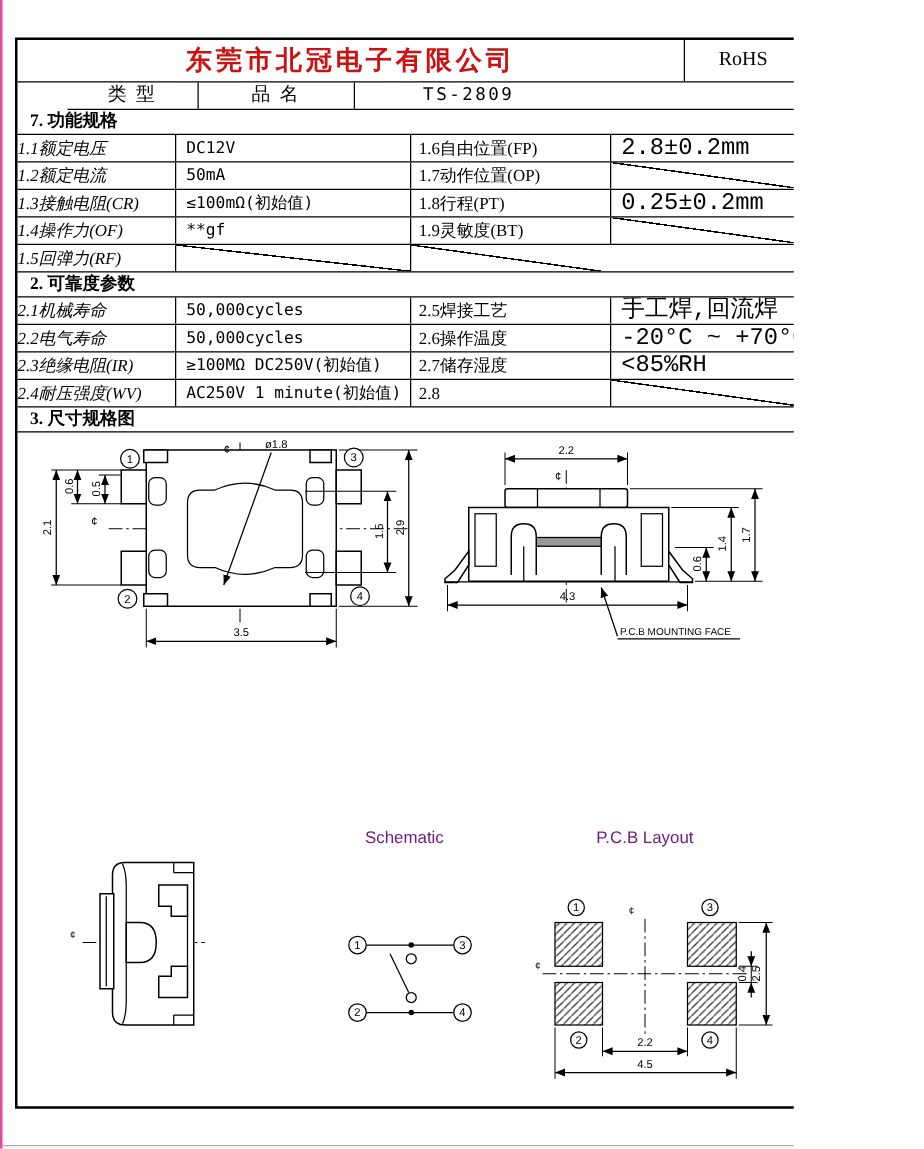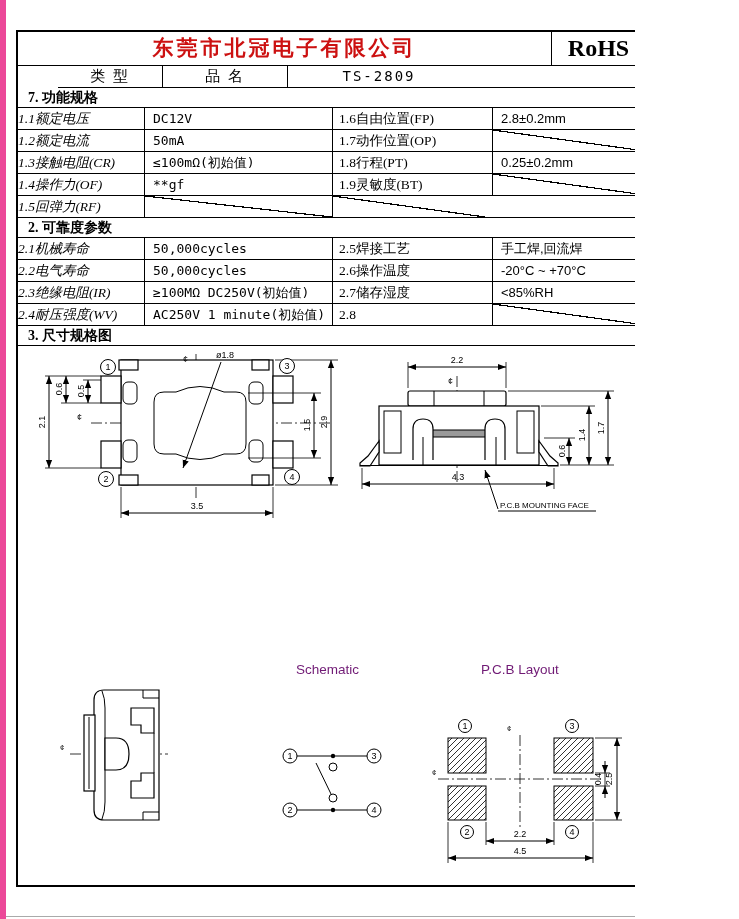--- a/index.html
+++ b/index.html
@@ -1,38 +1,38 @@
 <!DOCTYPE html>
 <html><head>
 <meta charset="utf-8">
 <style>
   html,body{margin:0;padding:0;background:#fff;}
   .canvas{position:relative;width:635px;height:919px;background:#fff;overflow:hidden;
-          font-family:"Liberation Serif", serif;border-left:6px solid #ec4899;box-sizing:border-box;}
+          font-family:"Liberation Serif", serif;border-left:2px solid #ec4899;box-sizing:border-box;}
   .canvas::after{content:"";position:absolute;left:0;right:0;bottom:2px;border-bottom:1px solid #aaa;}
   .page{position:absolute;left:10px;top:30px;width:631px;height:857px;
         border:2px solid #000;box-sizing:border-box;background:#fff;}
   .row{display:flex;border-bottom:1px solid #000;box-sizing:border-box;}
   .row > div{box-sizing:border-box;border-right:1px solid #000;overflow:hidden;white-space:nowrap;}
   .row > div:last-child{border-right:none;}
   .header-row{height:34px;}
   .company{width:534px;text-align:center;color:#cc1111;font-size:21px;font-weight:bold;
            letter-spacing:3px;line-height:32px;}
-  .rohs{width:93px;text-align:center;font-size:24px;line-height:32px;font-family:"Liberation Serif",serif;font-weight:bold;}
+  .rohs{width:93px;text-align:center;font-size:16px;line-height:32px;font-family:"Liberation Serif",serif;}
   .type-row{height:22px;font-size:15px;margin-left:40px;}
   .type-row > div{text-align:center;line-height:21px;letter-spacing:2px;}
   .tc1{width:105px;} .tc2{width:215px;} .tc3{width:125px;}
   .tc4{width:182px;font-family:"DejaVu Sans Mono",monospace;font-size:14px;letter-spacing:1px;}
   .section{height:20px;font-size:14px;line-height:19px;padding-left:10px;font-weight:bold;}
   .drow{height:22px;font-size:13.5px;}
   .drow > div{line-height:21px;}
   .c1{width:127px;padding-left:0;font-style:italic;}
   .c2{width:188px;padding-left:8px;font-family:"DejaVu Sans Mono",monospace;font-size:13px;}
   .c3{width:160px;padding-left:6px;}
-  .c4{width:152px;padding-left:8px;font-family:Liberation Sans, sans-serif;font-size:13px;}
+  .c4{width:152px;padding-left:8px;font-family:Liberation Mono, monospace;font-size:19px;}
   .diag{background-image:linear-gradient(to top right,
         transparent calc(50% - 0.6px), #000 calc(50% - 0.6px),
         #000 calc(50% + 0.6px), transparent calc(50% + 0.6px));}
   .drawings{position:relative;height:539px;border-bottom:none;}
   .drawings svg{position:absolute;}
   .dwg-title{position:absolute;font-size:13.5px;font-family:Liberation Sans, sans-serif;color:#701a75;}
   
   .o{fill:#fff;stroke:#000;stroke-width:1.2;}
   .t{fill:none;stroke:#000;stroke-width:1;}
   .dim{stroke:#000;stroke-width:1;fill:none;marker-start:url(#arr);marker-end:url(#arr);}

